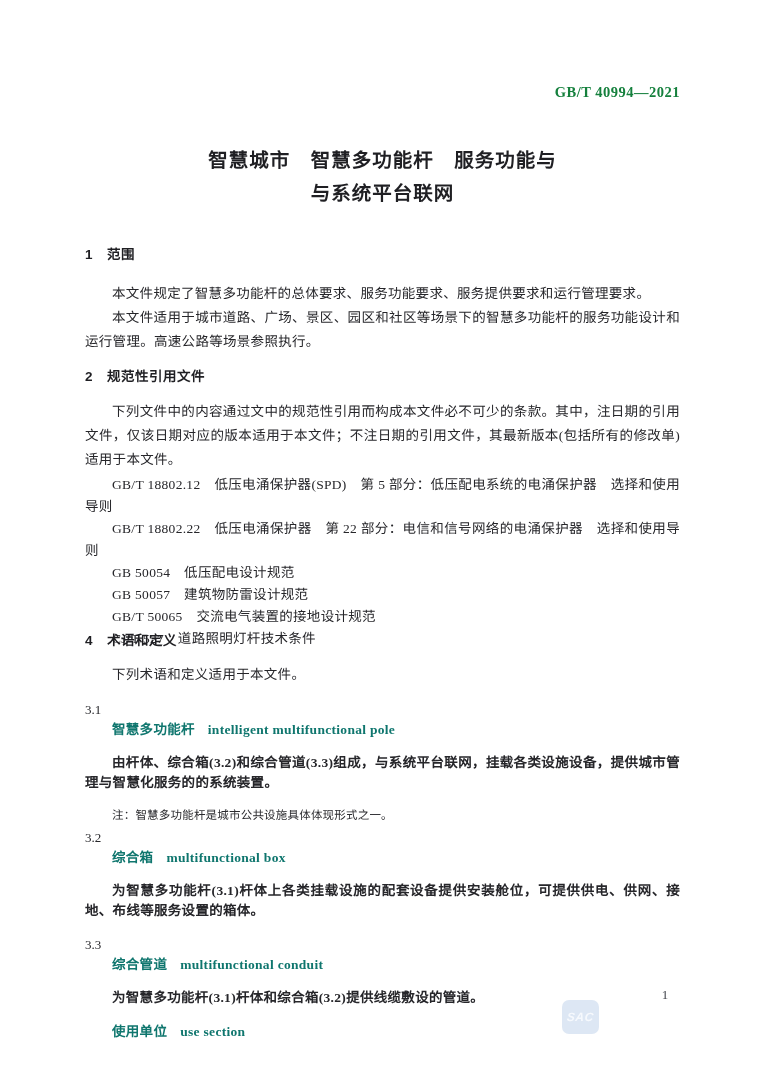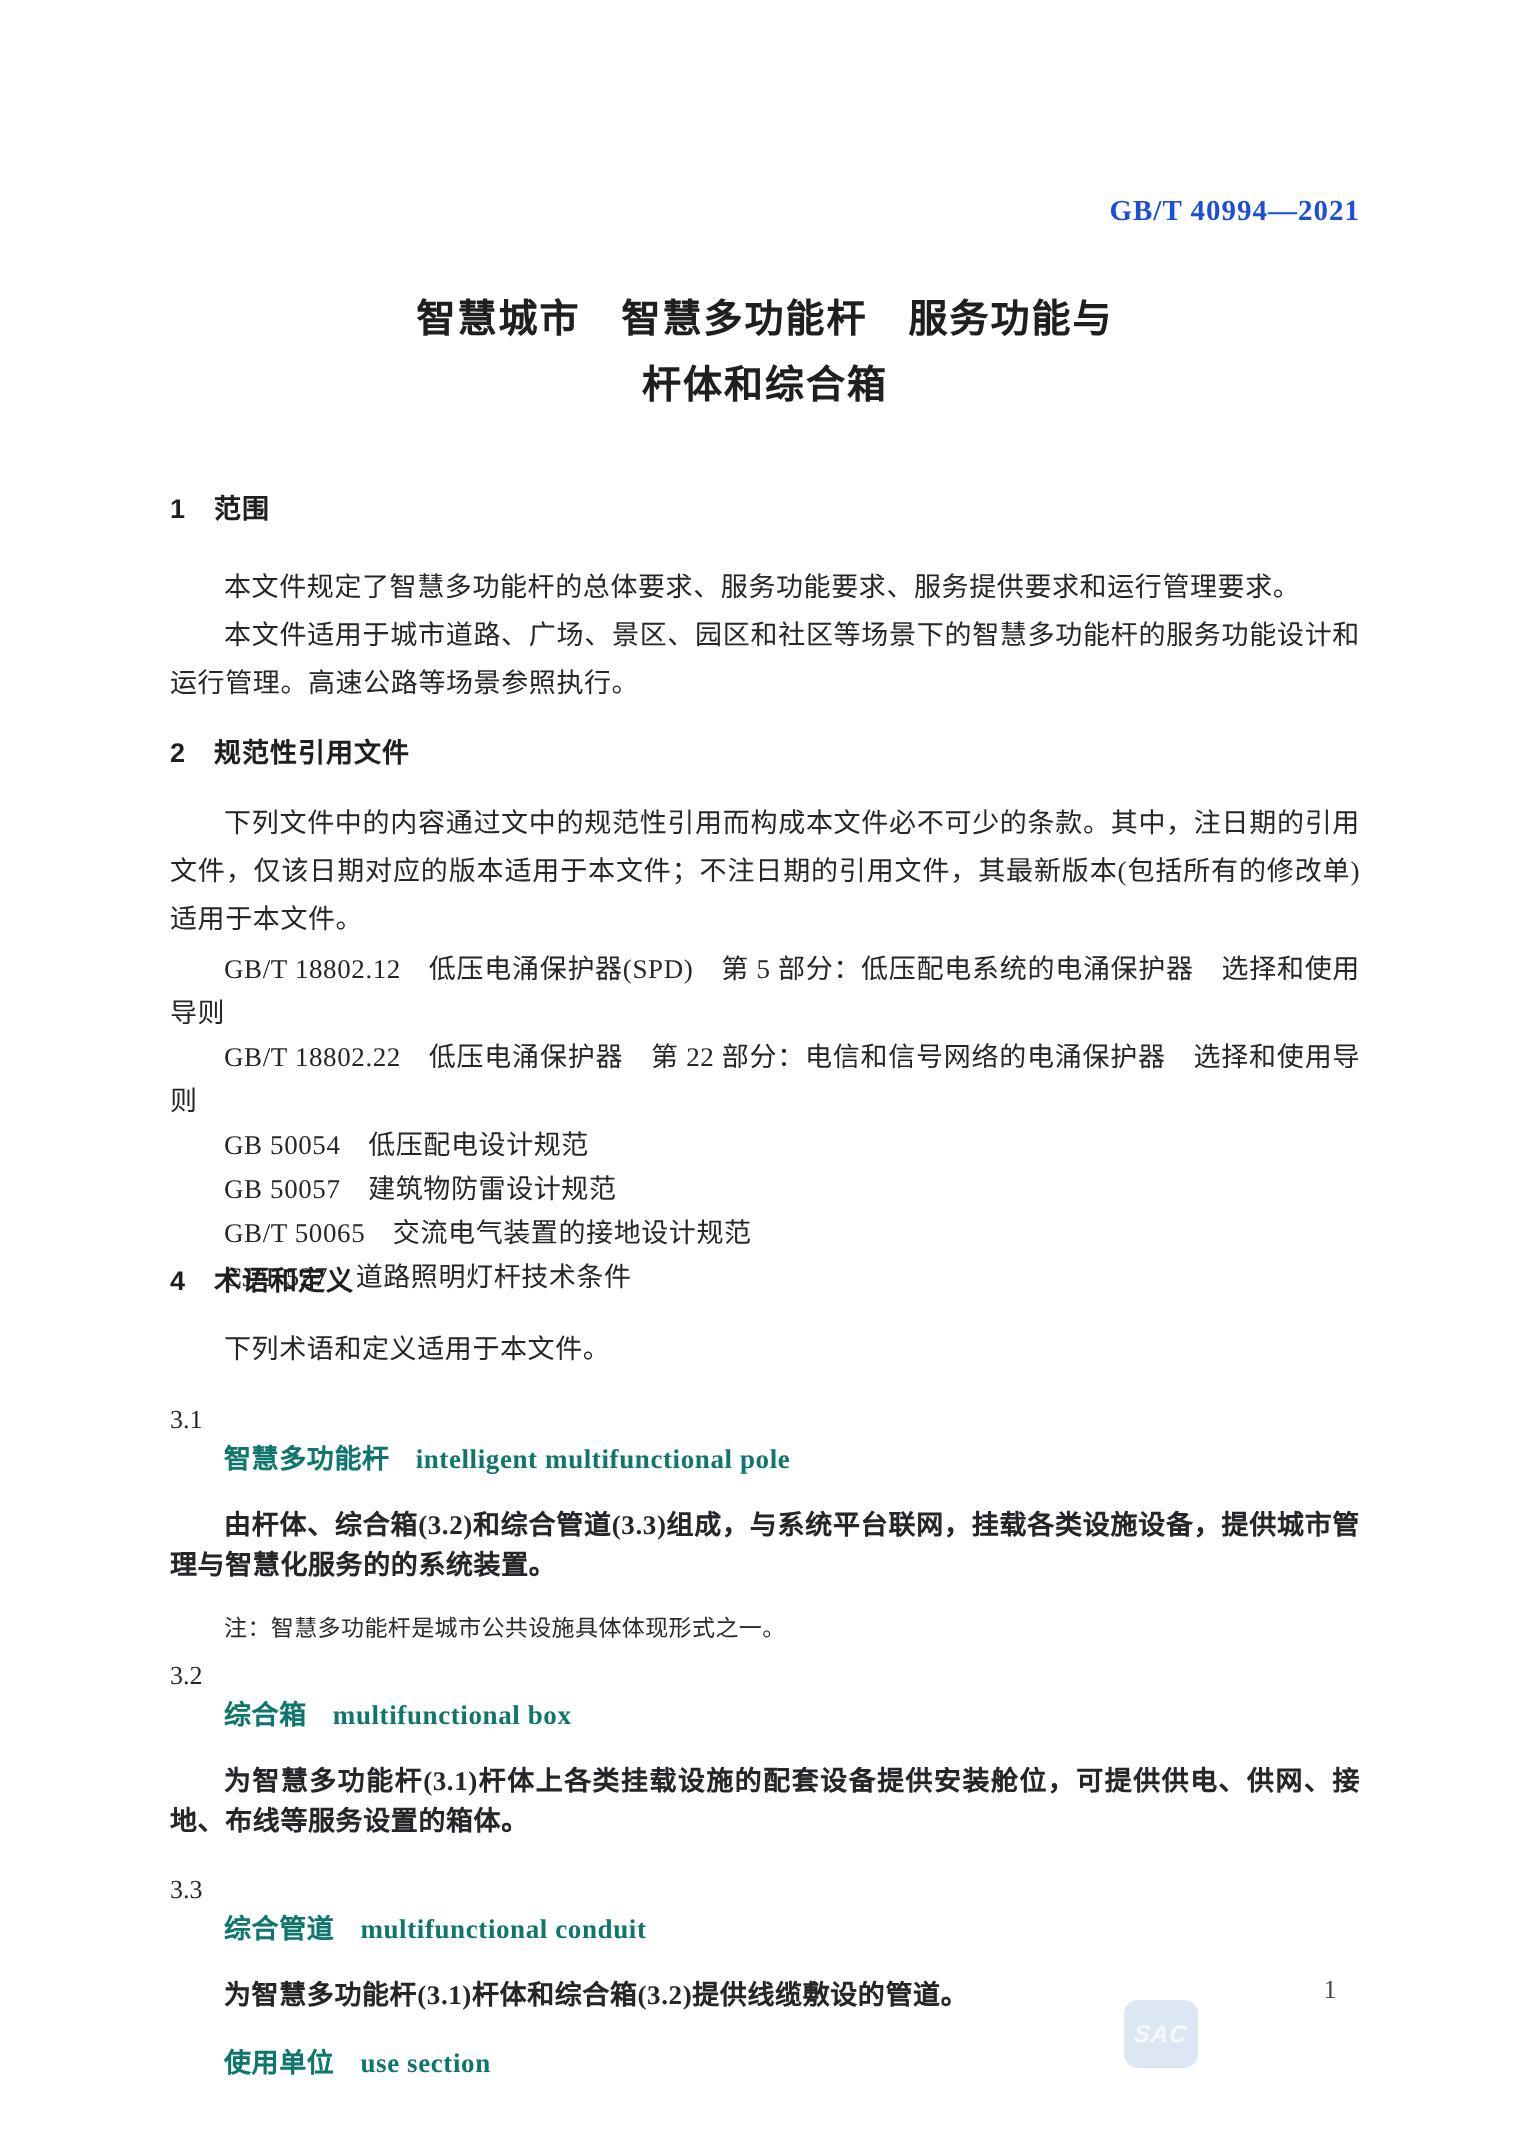--- a/index.html
+++ b/index.html
@@ -4,22 +4,22 @@
 <style>
   html,body{margin:0;padding:0;}
   body{
     width:760px;height:1068px;position:relative;overflow:hidden;
     background:#ffffff;color:#26262a;
     font-family:"Liberation Serif", serif;
   }
   .content{position:absolute;left:85px;top:0;width:595px;height:1068px;}
 
   .doc-code{
-    position:absolute;top:98px;right:0;left:0;text-align:right;
-    font-weight:700;font-size:14.5px;letter-spacing:.5px;color:#1d4ed8;
+    position:absolute;top:84px;right:0;left:0;text-align:right;
+    font-weight:700;font-size:14.5px;letter-spacing:.5px;color:#15803d;
     font-family:"Liberation Serif", serif;
   }
 
   .doc-title{
     position:absolute;top:144px;left:0;right:0;text-align:center;
     font-family:"Liberation Sans", sans-serif;font-weight:700;
     font-size:19.5px;line-height:33px;letter-spacing:1px;color:#1f1f23;
   }
 
   .section{position:absolute;left:0;right:0;}
@@ -79,21 +79,21 @@
 </style>
 </head>
 <body>
 
 <div class="content">
 
   <div class="doc-code">GB/T 40994—2021</div>
 
   <div class="doc-title">
     <div>智慧城市　智慧多功能杆　服务功能与</div>
-    <div>杆体和综合箱</div>
+    <div>与系统平台联网</div>
   </div>
 
   <div class="section sec1">
     <div class="sec-heading">1　范围</div>
     <p class="para gap">本文件规定了智慧多功能杆的总体要求、服务功能要求、服务提供要求和运行管理要求。</p>
     <p class="para">本文件适用于城市道路、广场、景区、园区和社区等场景下的智慧多功能杆的服务功能设计和运行管理。高速公路等场景参照执行。</p>
   </div>
 
   <div class="section sec2">
     <div class="sec-heading">2　规范性引用文件</div>

